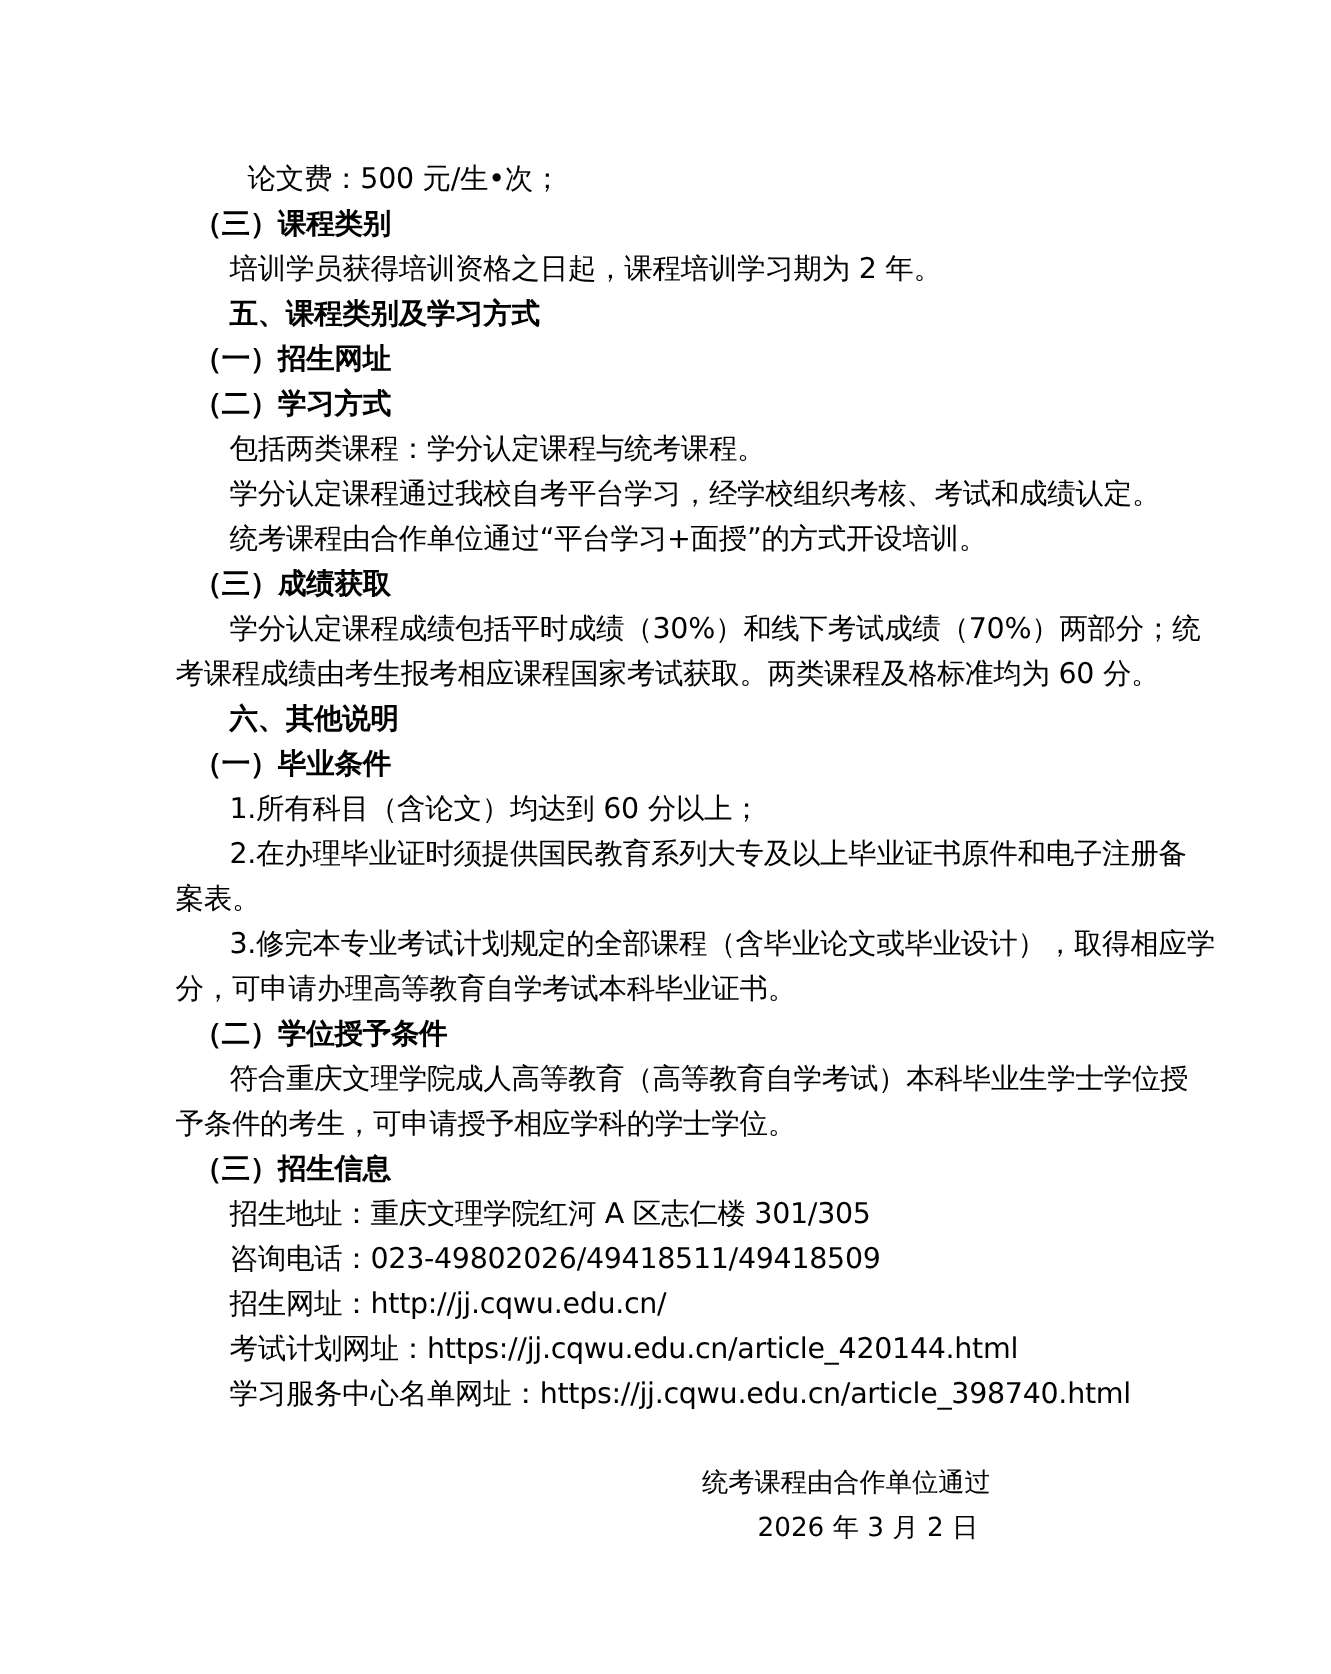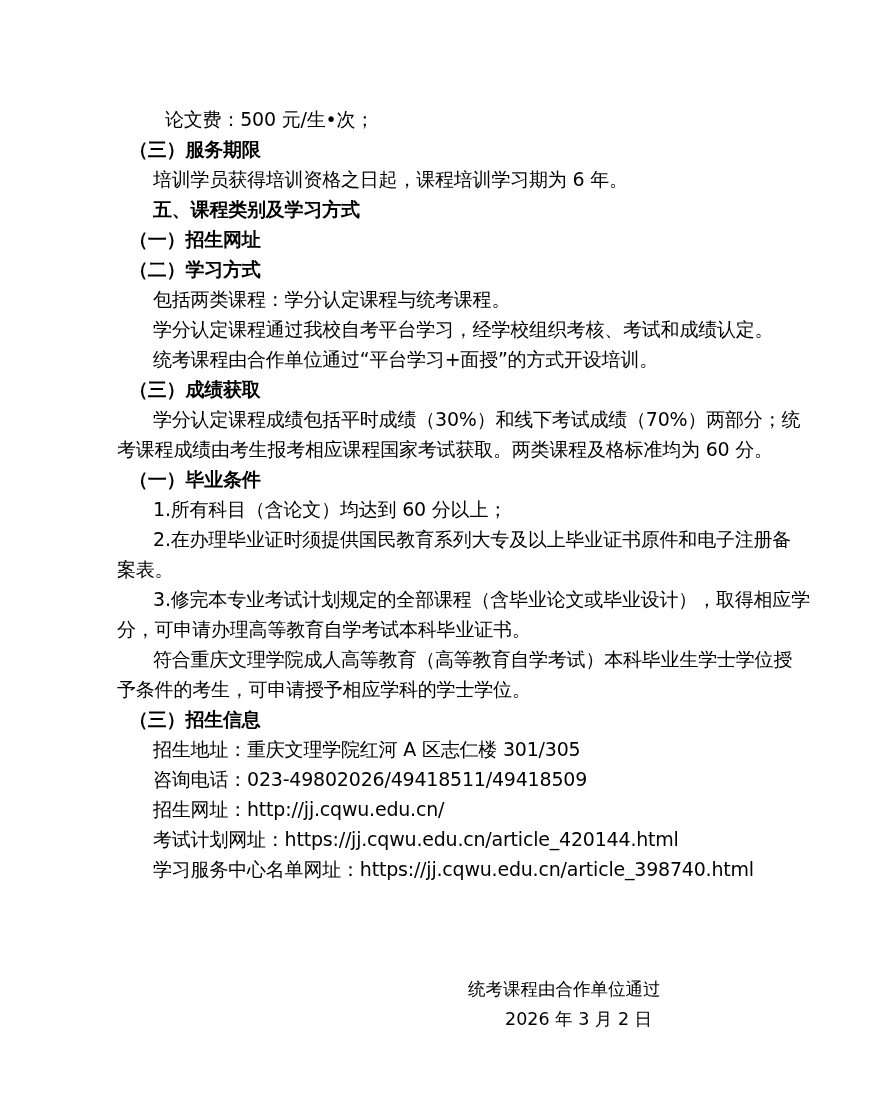--- a/index.html
+++ b/index.html
@@ -9,40 +9,42 @@
   .line { height: 30px; line-height: 30px; font-size: 19px; white-space: nowrap; letter-spacing: -0.2px; }
   .bold { font-weight: bold; }
   .sub-h { padding-left: 36px; font-weight: bold; }
   .sign { position: absolute; font-size: 17.5px; line-height: 30px; white-space: nowrap; }
 </style>
 </head>
 <body>
 
 <div class="page">
   <div class="line" style="padding-left:48px">论文费：500 元/生•次；</div>
-  <div class="line sub-h" style="padding-left:12px">（三）服务期限</div>
-  <div class="line" style="padding-left:36px">培训学员获得培训资格之日起，课程培训学习期为 6 年。</div>
+  <div class="line sub-h" style="padding-left:12px">（三）课程类别</div>
+  <div class="line" style="padding-left:36px">培训学员获得培训资格之日起，课程培训学习期为 2 年。</div>
   <div class="line bold" style="padding-left:36px">五、课程类别及学习方式</div>
   <div class="line sub-h" style="padding-left:12px">（一）招生网址</div>
   <div class="line sub-h" style="padding-left:12px">（二）学习方式</div>
   <div class="line" style="padding-left:36px">包括两类课程：学分认定课程与统考课程。</div>
   <div class="line" style="padding-left:36px">学分认定课程通过我校自考平台学习，经学校组织考核、考试和成绩认定。</div>
   <div class="line" style="padding-left:36px">统考课程由合作单位通过“平台学习+面授”的方式开设培训。</div>
 
   <div class="line sub-h" style="padding-left:12px">（三）成绩获取</div>
   <div class="line" style="padding-left:36px">学分认定课程成绩包括平时成绩（30%）和线下考试成绩（70%）两部分；统</div>
   <div class="line">考课程成绩由考生报考相应课程国家考试获取。两类课程及格标准均为 60 分。</div>
 
+  <div class="line bold" style="padding-left:36px">六、其他说明</div>
   <div class="line sub-h" style="padding-left:12px">（一）毕业条件</div>
   <div class="line" style="padding-left:36px">1.所有科目（含论文）均达到 60 分以上；</div>
   <div class="line" style="padding-left:36px">2.在办理毕业证时须提供国民教育系列大专及以上毕业证书原件和电子注册备</div>
   <div class="line">案表。</div>
   <div class="line" style="padding-left:36px">3.修完本专业考试计划规定的全部课程（含毕业论文或毕业设计），取得相应学</div>
   <div class="line">分，可申请办理高等教育自学考试本科毕业证书。</div>
 
+  <div class="line sub-h" style="padding-left:12px">（二）学位授予条件</div>
   <div class="line" style="padding-left:36px">符合重庆文理学院成人高等教育（高等教育自学考试）本科毕业生学士学位授</div>
   <div class="line">予条件的考生，可申请授予相应学科的学士学位。</div>
 
   <div class="line sub-h" style="padding-left:12px">（三）招生信息</div>
   <div class="line" style="padding-left:36px">招生地址：重庆文理学院红河 A 区志仁楼 301/305</div>
   <div class="line" style="padding-left:36px">咨询电话：023-49802026/49418511/49418509</div>
   <div class="line" style="padding-left:36px">招生网址：http://jj.cqwu.edu.cn/</div>
   <div class="line" style="padding-left:36px">考试计划网址：https://jj.cqwu.edu.cn/article_420144.html</div>
   <div class="line" style="padding-left:36px">学习服务中心名单网址：https://jj.cqwu.edu.cn/article_398740.html</div>
 </div>

